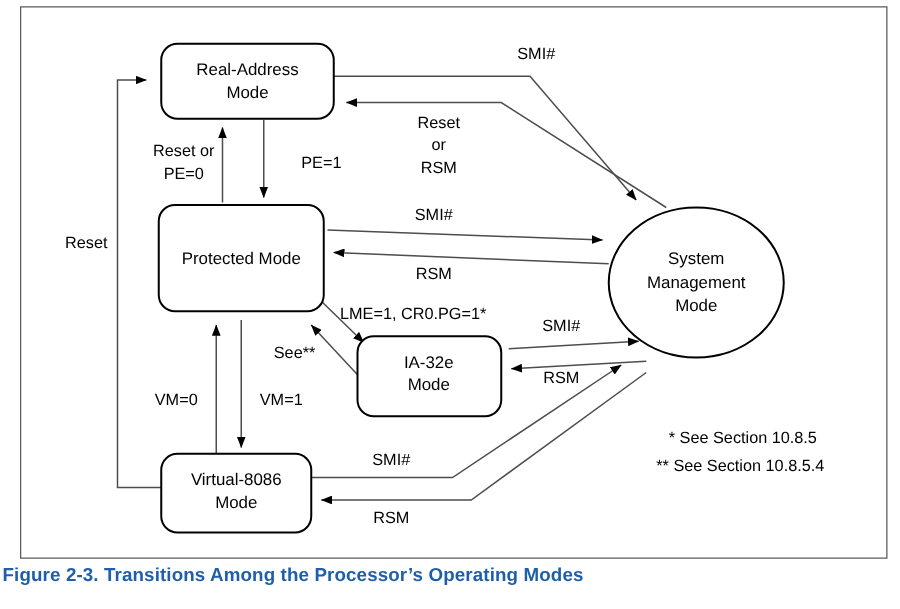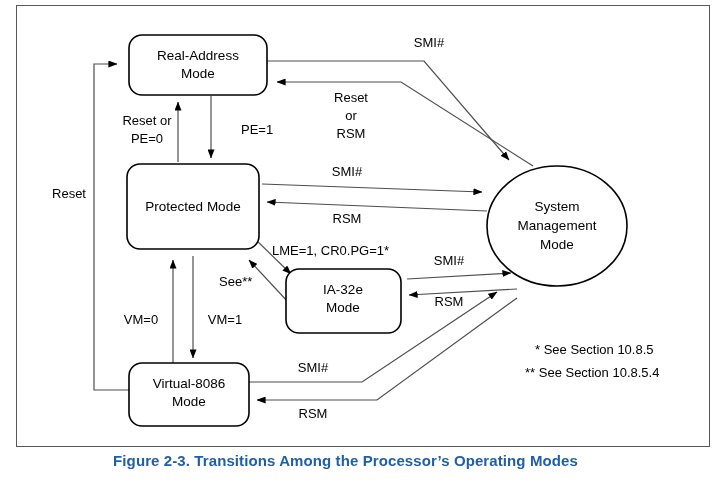--- a/index.html
+++ b/index.html
@@ -55,24 +55,23 @@
     stroke: #000000;
     stroke-width: 1.6;
   }
   .edge-line {
     fill: none;
     stroke: #4d4d4d;
     stroke-width: 1.2;
   }
   #caption {
     position: absolute;
-    left: 12px;
+    left: 2px;
     top: 452px;
     width: 667px;
-    text-align: center;
     font-family: "Liberation Sans", sans-serif;
     font-size: 15px;
     font-weight: bold;
     color: #1f5fa9;
     letter-spacing: 0.1px;
   }
 </style>
 </head>
 <body>
 

